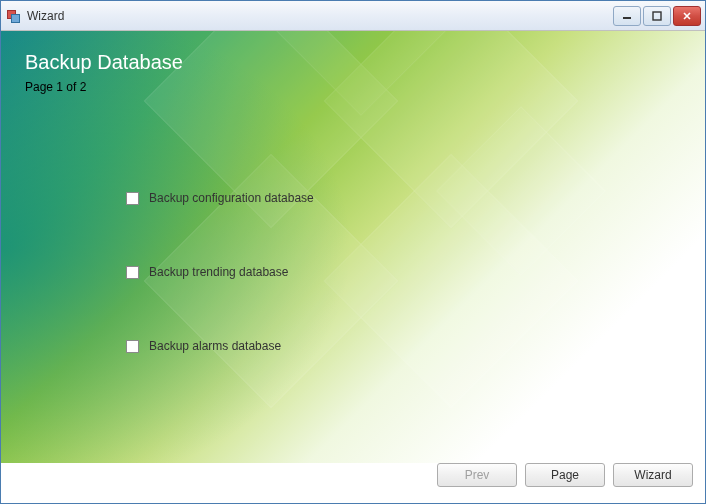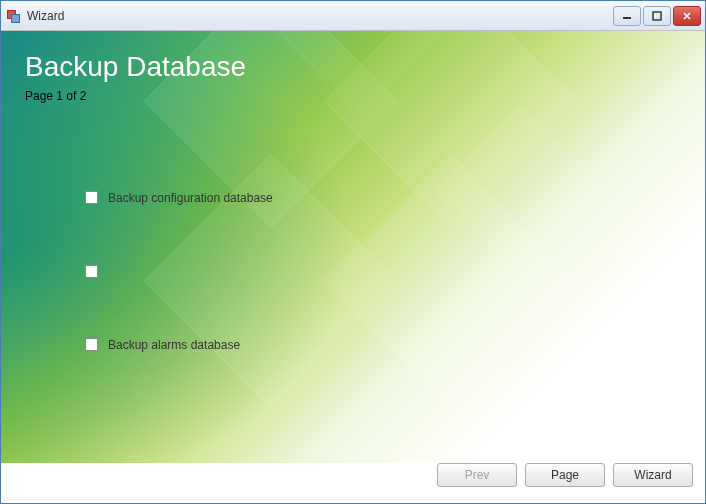--- a/index.html
+++ b/index.html
@@ -134,42 +134,44 @@
       transform: rotate(45deg);
     }
     
     .header-section {
       position: absolute;
       top: 20px;
       left: 24px;
     }
     
     .header-title {
-      font-size: 28px;
+      font-size: 20px;
       font-weight: 300;
       color: #fff;
       font-family: 'Segoe UI Light', 'Segoe UI', sans-serif;
     }
     
     .header-subtitle {
       font-size: 12px;
       color: #000000;
       margin-top: 6px;
       font-family: 'Segoe UI Light', 'Segoe UI', sans-serif;
     }
     
     .options-section {
       position: absolute;
       top: 160px;
       left: 84px;
     }
     
     .option-row {
       display: flex;
+      align-items: center;
       margin-bottom: 60px;
+      margin-left: 41px;
     }
     
     .checkbox {
       width: 13px;
       height: 13px;
       background: #fff;
       border: 1px solid #8a8a8a;
       margin-right: 10px;
       cursor: pointer;
       flex-shrink: 0;
@@ -251,20 +253,21 @@
       <div class="header-subtitle">Page 1 of 2</div>
     </div>
 
     <div class="options-section">
       <div class="option-row">
         <div class="checkbox"></div>
         <span class="option-label">Backup configuration database</span>
       </div>
       <div class="option-row">
         <div class="checkbox"></div>
+        <span class="option-label">Backup trending database</span>
       </div>
       <div class="option-row">
         <div class="checkbox"></div>
         <span class="option-label">Backup alarms database</span>
       </div>
     </div>
   </div>
 
   <div class="button-bar">
     <button class="wiz-button" disabled="">Prev</button>

